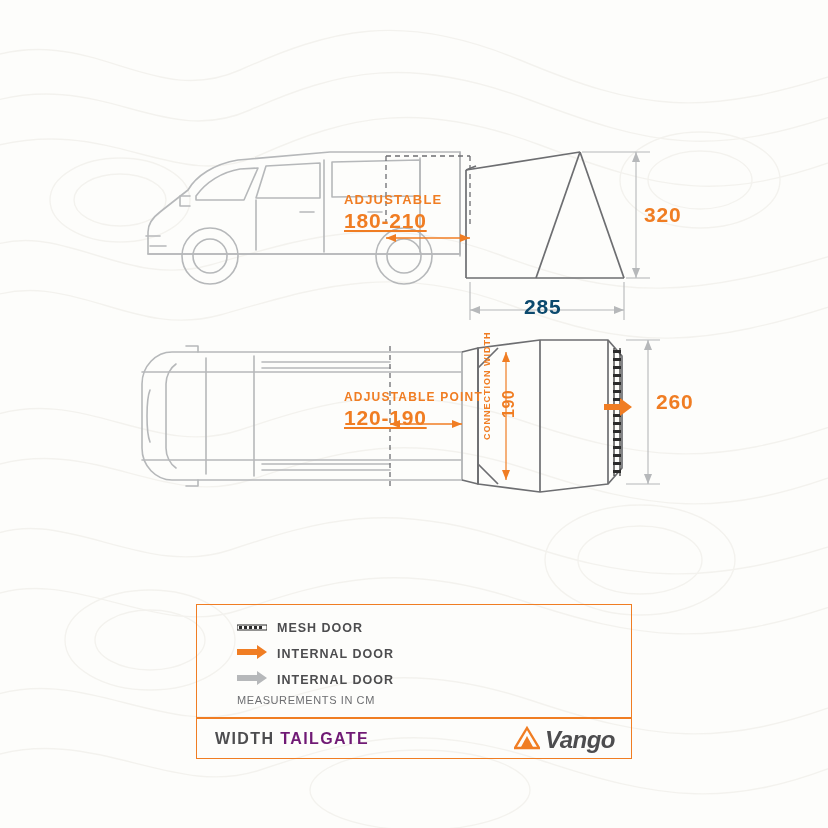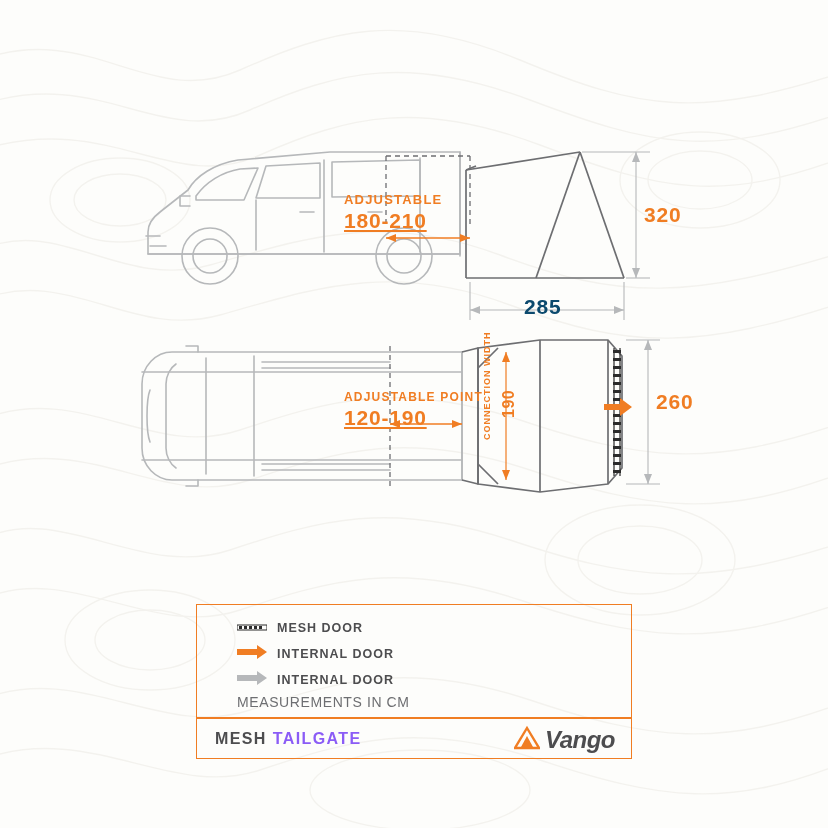--- a/index.html
+++ b/index.html
@@ -87,21 +87,21 @@
   .legend-text {
     font-size: 12.5px;
     font-weight: 700;
     color: #4d4d4f;
     letter-spacing: 1px;
   }
   .measure-note {
     position: absolute;
     left: 40px;
     top: 89px;
-    font-size: 14px;
+    font-size: 11px;
     color: #6d6e71;
     letter-spacing: 0.6px;
   }
   .legend-divider {
     position: absolute;
     left: 0;
     top: 112px;
     width: 100%;
     height: 1.6px;
     background: #f07d23;
@@ -115,21 +115,21 @@
   }
   .model-name {
     position: absolute;
     left: 18px;
     top: 13px;
     font-size: 16px;
     font-weight: 700;
     letter-spacing: 1.4px;
     color: #4d4d4f;
   }
-  .model-name .sub { color: #8b5cf6; }
+  .model-name .sub { color: #701a75; }
   .vango-logo {
     position: absolute;
     right: 16px;
     top: 8px;
     display: flex;
     align-items: center;
     gap: 5px;
   }
   .vango-word {
     font-size: 24px;
@@ -399,21 +399,21 @@
       <span class="legend-text">INTERNAL DOOR</span>
     </div>
 
 
     <div class="measure-note">MEASUREMENTS IN CM</div>
 
     <div class="legend-divider"></div>
 
     <div class="brand-row">
       <div class="model-name">
-        <span>MESH</span>
+        <span>WIDTH</span>
         <span class="sub">TAILGATE</span>
       </div>
       <div class="vango-logo">
         <span>
           <svg width="26" height="26" viewBox="0 0 26 26" xmlns="http://www.w3.org/2000/svg">
             <polygon points="13,3 25,23 1,23" fill="none" stroke="#f07d23" stroke-width="2.4"></polygon>
             <polygon points="13,11 19,22 7,22" fill="#f07d23"></polygon>
           </svg>
         </span>
         <span class="vango-word">Vango</span>

